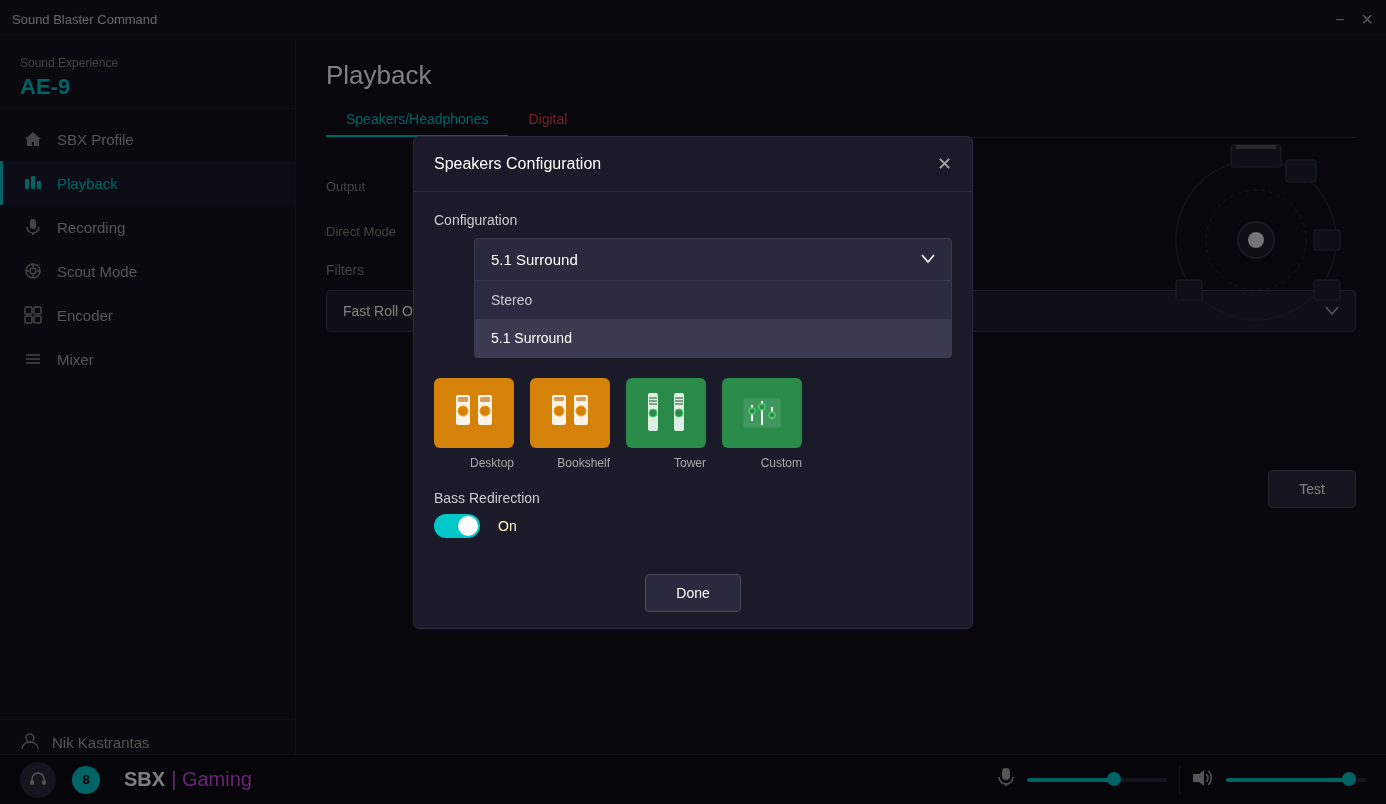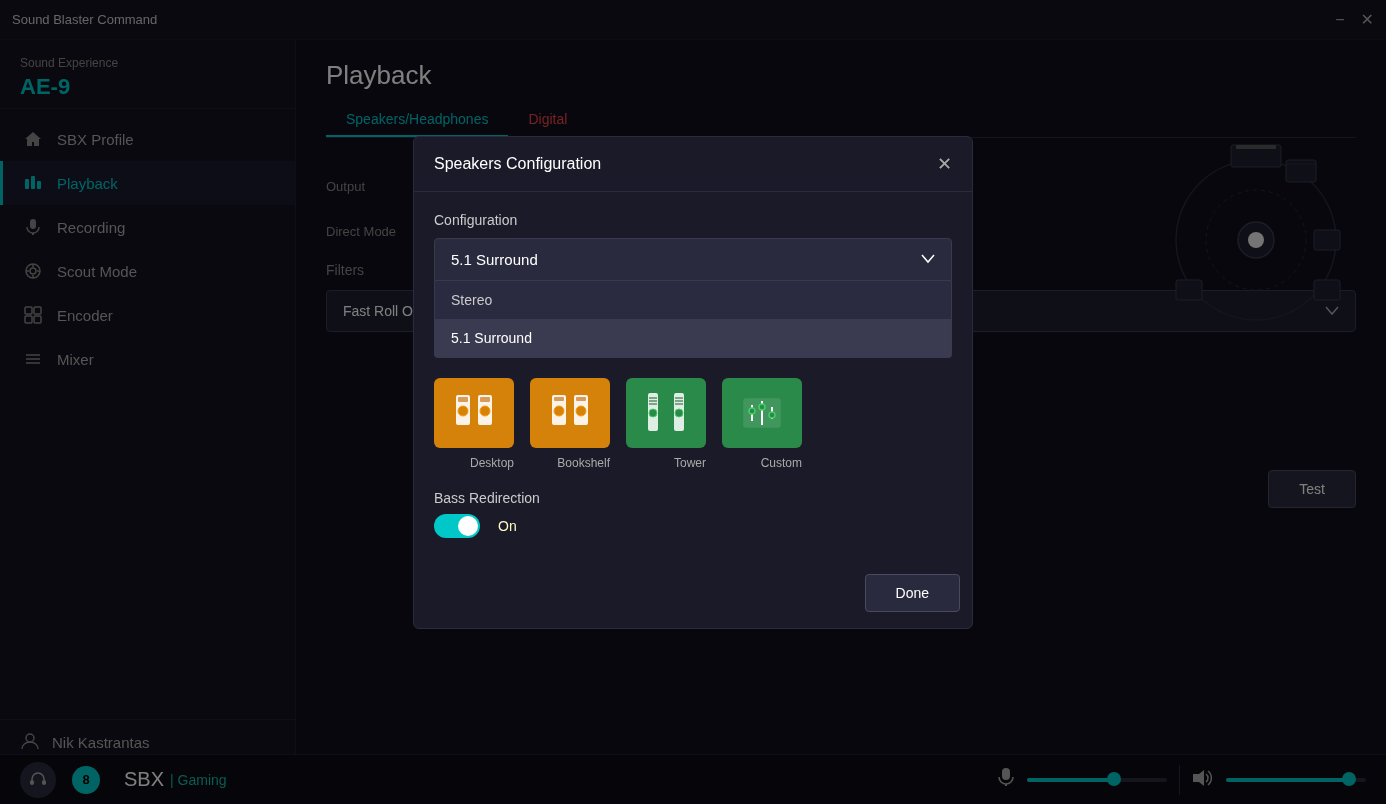--- a/index.html
+++ b/index.html
@@ -305,26 +305,26 @@
       color: #000;
     }
     .sbx-logo {
       display: flex;
       align-items: center;
       gap: 6px;
       margin-left: 8px;
     }
     .sbx-text {
       font-size: 20px;
-      font-weight: normal;
+      font-weight: bold;
       color: #fff;
     }
     .sbx-mode {
-      font-size: 14px;
-      color: #14b8a6;
+      font-size: 20px;
+      color: #d946ef;
     }
     .volume-section {
       margin-left: auto;
       display: flex;
       align-items: center;
       gap: 12px;
     }
     .mic-icon { font-size: 18px; color: #aaa; }
     .volume-slider {
       width: 140px;
@@ -396,20 +396,21 @@
     .config-label {
       font-size: 14px;
       color: #ccc;
       margin-bottom: 10px;
     }
 
     
     .config-dropdown-wrapper {
       position: relative;
       margin-bottom: 4px;
+      margin-left: 40px;
     }
     .config-dropdown {
       width: 100%;
       background: #2a2a3e;
       border: 1px solid #3a3a4e;
       border-radius: 4px 4px 0 0;
       padding: 12px 16px;
       display: flex;
       justify-content: space-between;
       align-items: center;
@@ -494,23 +495,23 @@
       left: 24px;
     }
     .toggle-on-label {
       font-size: 14px;
       color: #fef9c3;
       margin-left: 8px;
       line-height: 24px;
     }
 
     .modal-footer {
-      padding: 16px 12px;
-      display: flex;
-      justify-content: flex-end;
+      padding: 16px 32px;
+      display: flex;
+      justify-content: center;
     }
     .done-btn {
       background: #2a2a3e;
       color: #fff;
       border: 1px solid #4a4a5e;
       border-radius: 4px;
       padding: 10px 30px;
       font-size: 14px;
       cursor: pointer;
     }

